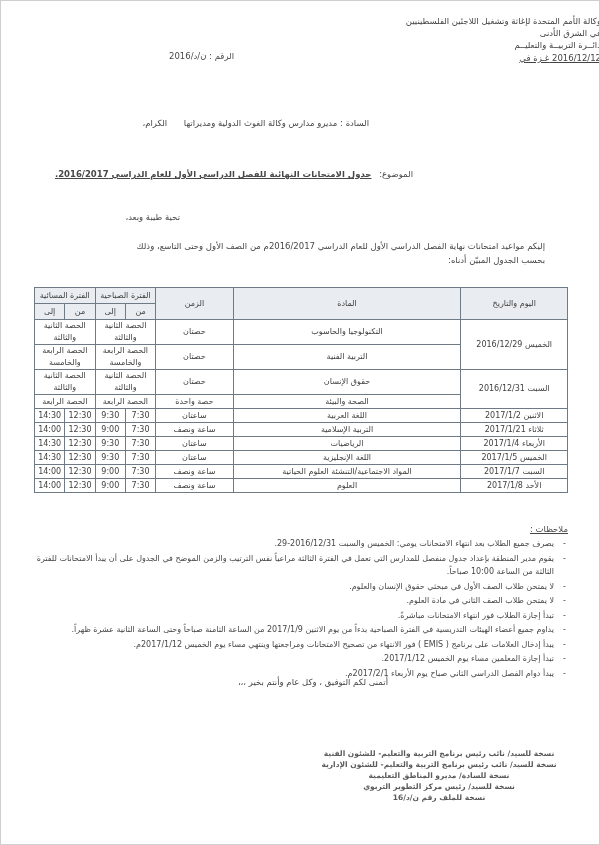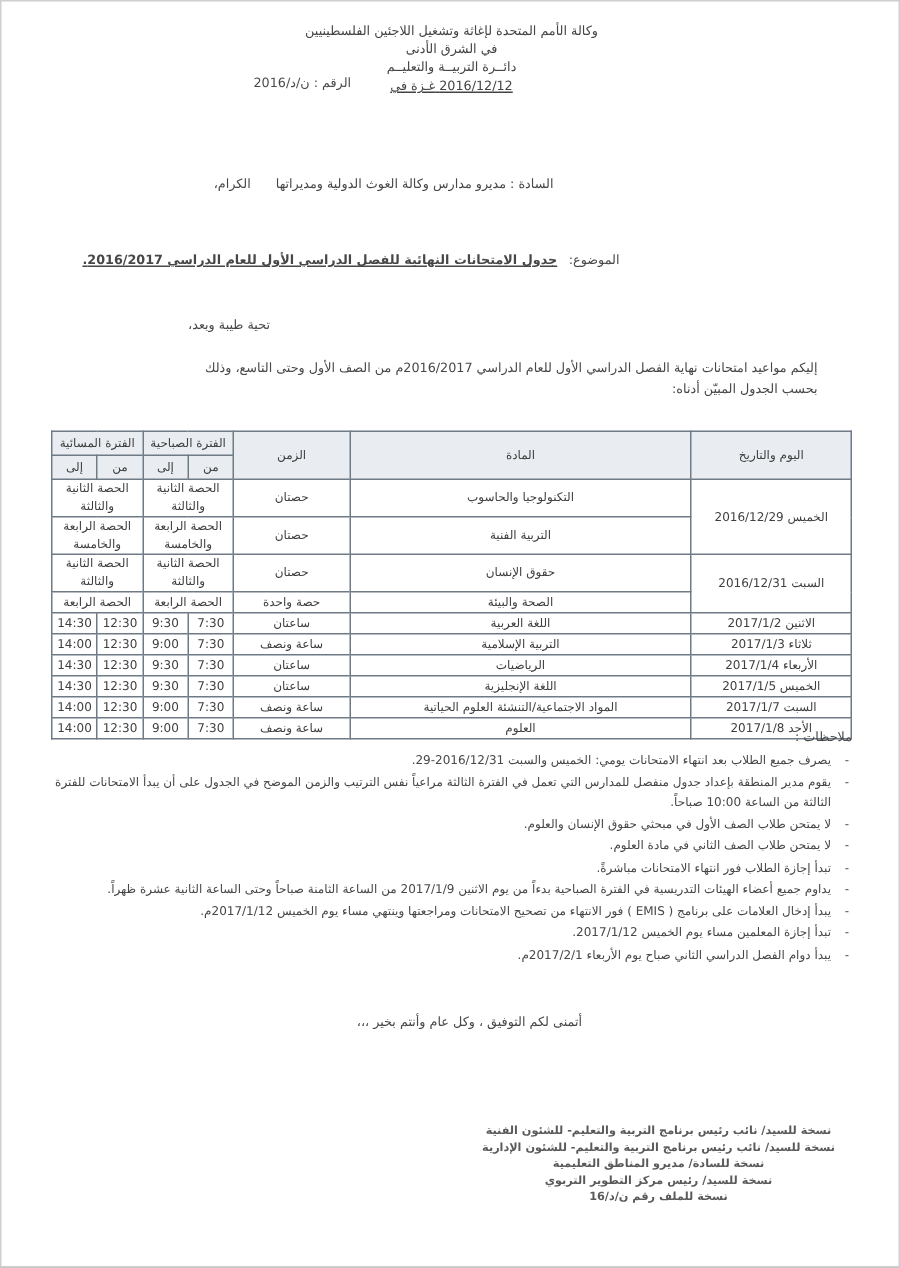--- a/index.html
+++ b/index.html
@@ -26,21 +26,20 @@
     height: 845px;
     padding: 0;
   }
 
   
   .letterhead {
     position: absolute;
     top: 14px;
     left: 0;
     width: 600px;
-    text-align: center;
     color: #3a3a3a;
   }
   .letterhead div {
     font-size: 8.5px;
     line-height: 12px;
     letter-spacing: .2px;
     color: #444;
   }
   .lh-dept { letter-spacing: 1.6px; }
   .lh-date {
@@ -149,21 +148,23 @@
     position: absolute;
     top: 486px;
     right: 33px;
     width: 534px;
     direction: rtl;
     text-align: right;
     color: #474747;
   }
   .notes-title {
     font-size: 8.5px;
+    text-decoration: underline;
     margin-bottom: 3px;
+    margin-top: 37px;
   }
   .note {
     font-size: 8px;
     line-height: 13.5px;
     padding-right: 14px;
     position: relative;
     margin-bottom: 1px;
   }
   .note .dash {
     position: absolute;
@@ -312,21 +313,21 @@
             <tr>
               <td class="c-day">الاثنين 2017/1/2</td>
               <td class="c-subj">اللغة العربية</td>
               <td class="c-time thick-l">ساعتان</td>
               <td class="num">7:30</td>
               <td class="num thick-l">9:30</td>
               <td class="num">12:30</td>
               <td class="num">14:30</td>
             </tr>
             <tr>
-              <td class="c-day">ثلاثاء 2017/1/3</td>
+              <td class="c-day">ثلاثاء 2017/1/21</td>
               <td class="c-subj">التربية الإسلامية</td>
               <td class="c-time thick-l">ساعة ونصف</td>
               <td class="num">7:30</td>
               <td class="num thick-l">9:00</td>
               <td class="num">12:30</td>
               <td class="num">14:00</td>
             </tr>
             <tr>
               <td class="c-day">الأربعاء 2017/1/4</td>
               <td class="c-subj">الرياضيات</td>

